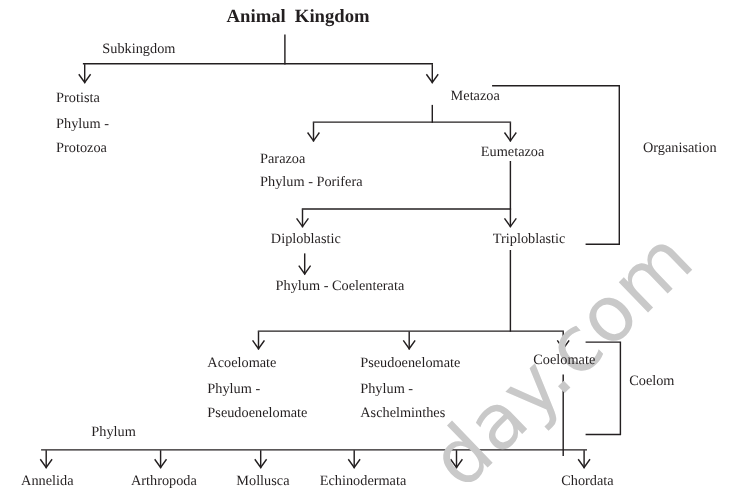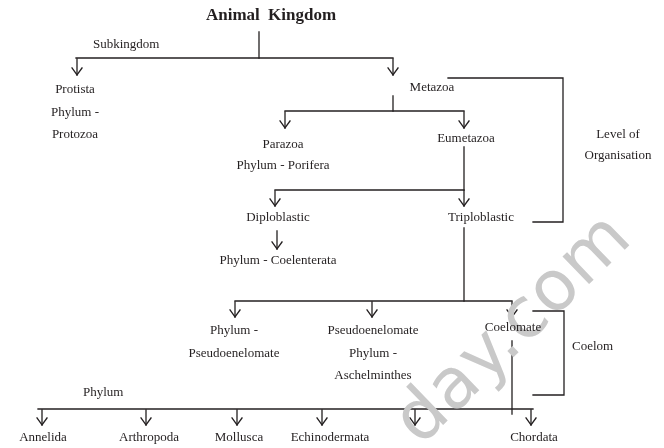--- a/index.html
+++ b/index.html
@@ -28,21 +28,21 @@
     stroke-linecap: square;
   }
   .lbl {
     position: absolute;
     font-size: 13px;
     color: var(--ink);
     white-space: nowrap;
     line-height: 1.2;
     z-index: 2;
   }
-  .ctr { transform: translateX(-50%); text-align: center; }
+  .ctr { transform: translateX(-50%); }
   .title { font-size: 17px; font-weight: bold; word-spacing: 4px; }
   .lh22 { line-height: 22.5px; }
   .lh21 { line-height: 21px; }
   .watermark {
     position: absolute;
     left: 428px;
     top: 385px;
     font-family: "DejaVu Sans", sans-serif;
     font-size: 70px;
     line-height: 70px;
@@ -111,37 +111,37 @@
 
   <div class="lbl ctr lh22" style="left:75px; top:78px;">
     <div>Protista</div>
     <div>Phylum -</div>
     <div>Protozoa</div>
   </div>
 
   <div class="lbl ctr" style="left:398px; top:79px;margin-left:34px;">Metazoa</div>
 
   <div class="lbl ctr lh21" style="left:618px; top:123px;">
-    <div>Level of</div>
     <div>Organisation</div>
   </div>
 
   <div class="lbl ctr lh21" style="left:283px; top:133px;">
     <div>Parazoa</div>
     <div>Phylum - Porifera</div>
   </div>
 
   <div class="lbl ctr" style="left:466px; top:130px;">Eumetazoa</div>
 
   <div class="lbl ctr" style="left:278px; top:209px;">Diploblastic</div>
   <div class="lbl ctr" style="left:481px; top:209px;">Triploblastic</div>
 
-  <div class="lbl ctr" style="left:278px; top:252px;">Phylum - Coelenterata</div>
+  <div class="lbl ctr" style="left:309px; top:252px;">Phylum - Coelenterata</div>
 
   <div class="lbl ctr lh22" style="left:234px; top:319px;">
+    <div>Acoelomate</div>
     <div>Phylum -</div>
     <div>Pseudoenelomate</div>
   </div>
 
   <div class="lbl ctr lh22" style="left:373px; top:319px;">
     <div>Pseudoenelomate</div>
     <div>Phylum -</div>
     <div>Aschelminthes</div>
   </div>
 

